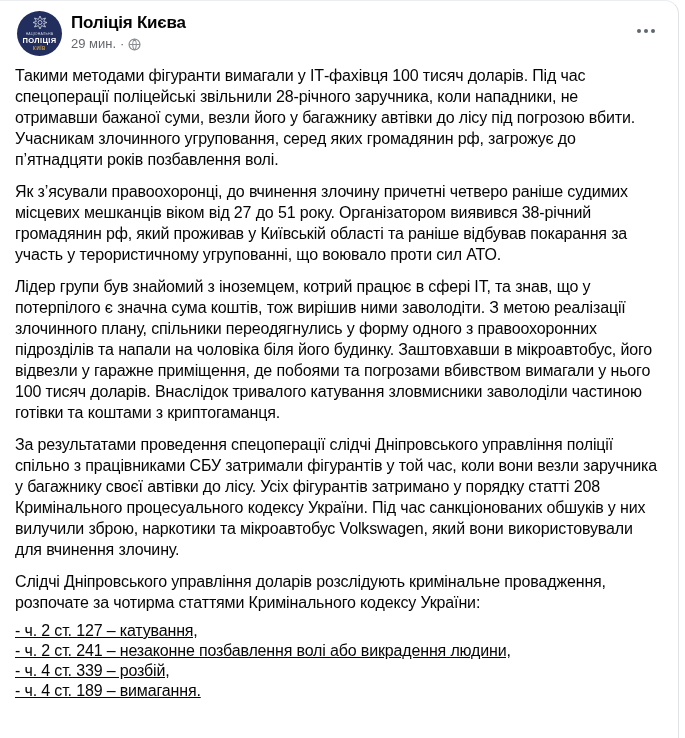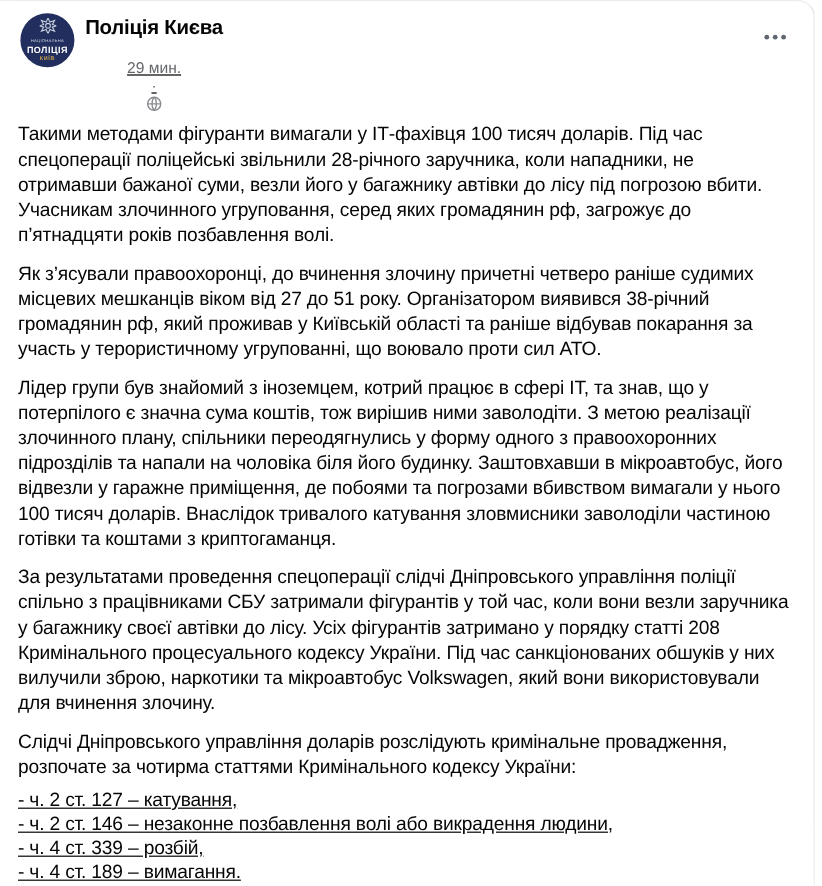--- a/index.html
+++ b/index.html
@@ -35,37 +35,36 @@
     overflow: hidden;
     cursor: pointer;
     color: #fff;
     text-align: center;
     line-height: 1;
   }
   .av-star { margin-bottom: 1px; }
   .av-nat  { font-size: 3.5px; letter-spacing: 0.2px; color: #c7cede; }
   .av-pol  { font-size: 7.5px; font-weight: bold; letter-spacing: 0.4px; color: #ffffff; margin-top: 1px; }
   .av-kyiv { font-size: 4.5px; font-weight: bold; letter-spacing: 0.6px; color: #c9a14a; margin-top: 2px; }
-  .header-text { margin-left: 9px; padding-top: 2px; text-decoration: underline; }
+  .header-text { margin-left: 9px; padding-top: 2px; }
   .page-name {
     font-size: 17px;
     font-weight: 700;
     color: #050505;
     text-decoration: none;
     letter-spacing: -0.2px;
     cursor: pointer;
     display: inline-block;
   }
   .meta {
-    margin-top: 16px;
+    margin-top: 3px;
     display: flex;
     align-items: center;
     font-size: 13px;
     color: #65676b;
-    flex-direction: column;
   }
   .meta .dot { margin: 0 4px; }
   .globe-icon { display: inline-flex; margin-top: 1px; }
   .more-button {
     position: absolute;
     top: 18px; right: 16px;
     width: 32px; height: 24px;
     border: none;
     background: transparent;
     display: flex;
@@ -135,19 +134,19 @@
   </header>
 
   <div class="post-body">
       <p>Такими методами фігуранти вимагали у ІТ-фахівця 100 тисяч доларів. Під час спецоперації поліцейські звільнили 28-річного заручника, коли нападники, не отримавши бажаної суми, везли його у багажнику автівки до лісу під погрозою вбити. Учасникам злочинного угруповання, серед яких громадянин рф, загрожує до п’ятнадцяти років позбавлення волі.</p>
       <p>Як з’ясували правоохоронці, до вчинення злочину причетні четверо раніше судимих місцевих мешканців віком від 27 до 51 року. Організатором виявився 38-річний громадянин рф, який проживав у Київській області та раніше відбував покарання за участь у терористичному угрупованні, що воювало проти сил АТО.</p>
       <p>Лідер групи був знайомий з іноземцем, котрий працює в сфері ІТ, та знав, що у потерпілого є значна сума коштів, тож вирішив ними заволодіти. З метою реалізації злочинного плану, спільники переодягнулись у форму одного з правоохоронних підрозділів та напали на чоловіка біля його будинку. Заштовхавши в мікроавтобус, його відвезли у гаражне приміщення, де побоями та погрозами вбивством вимагали у нього 100 тисяч доларів. Внаслідок тривалого катування зловмисники заволоділи частиною готівки та коштами з криптогаманця.</p>
       <p>За результатами проведення спецоперації слідчі Дніпровського управління поліції спільно з працівниками СБУ затримали фігурантів у той час, коли вони везли заручника у багажнику своєї автівки до лісу. Усіх фігурантів затримано у порядку статті 208 Кримінального процесуального кодексу України. Під час санкціонованих обшуків у них вилучили зброю, наркотики та мікроавтобус Volkswagen, який вони використовували для вчинення злочину.</p>
       <p>Слідчі Дніпровського управління доларів розслідують кримінальне провадження, розпочате за чотирма статтями Кримінального кодексу України:</p>
       <div class="charges-list">
         <div>- ч. 2 ст. 127 – катування,</div>
-        <div>- ч. 2 ст. 146 – незаконне позбавлення волі або викрадення людини,</div>
+        <div>- ч. 2 ст. 241 – незаконне позбавлення волі або викрадення людини,</div>
         <div>- ч. 4 ст. 339 – розбій,</div>
         <div>- ч. 4 ст. 189 – вимагання.</div>
       </div>
     </div>
 
 </article>
 
 </body></html>

